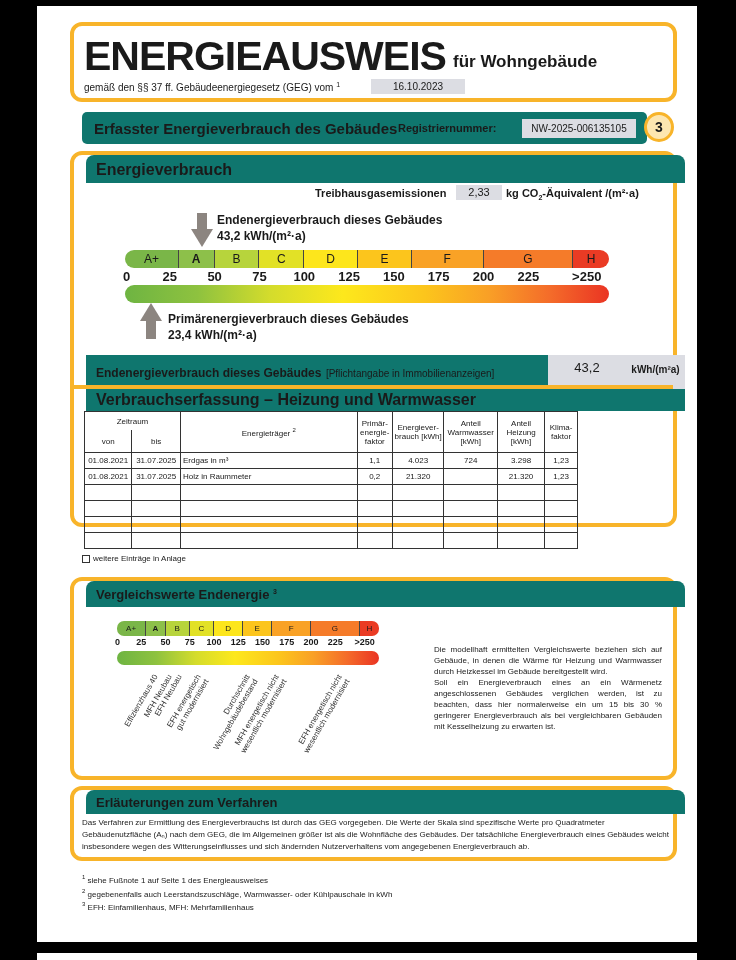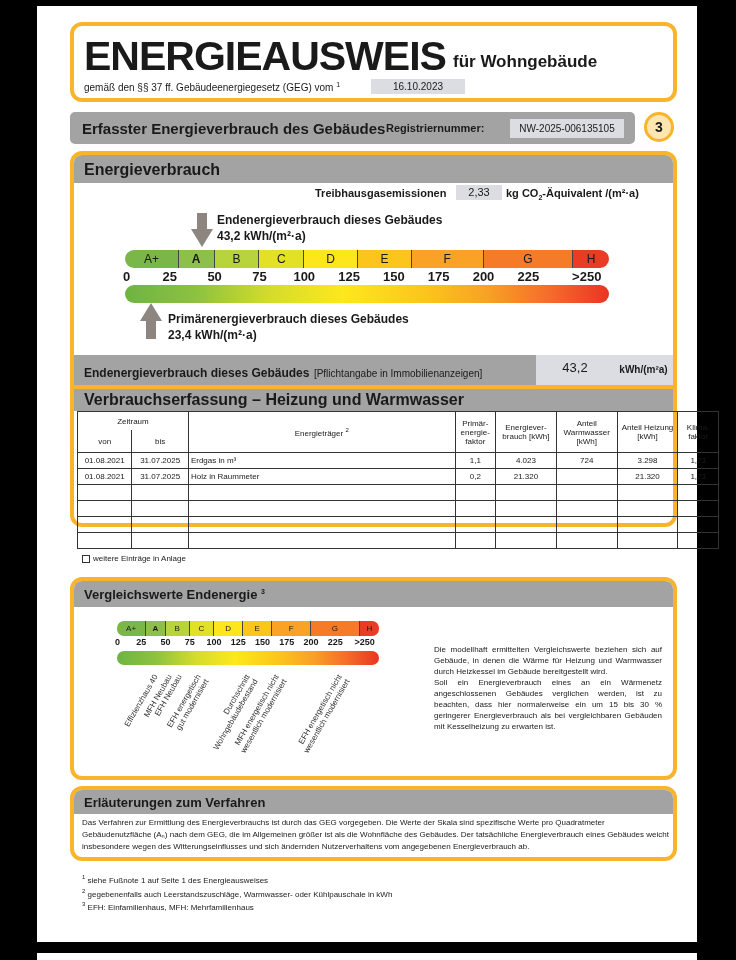--- a/index.html
+++ b/index.html
@@ -1,21 +1,21 @@
 <!DOCTYPE html>
 <html><head>
 <meta charset="utf-8">
 <style>
   html,body{margin:0;padding:0;}
   body{width:736px;height:960px;background:#000;position:relative;overflow:hidden;font-family:"Liberation Sans",sans-serif;color:#1a1a1a;}
   .page{position:absolute;left:37px;top:6px;width:660px;height:936px;background:#fff;}
   .page2{position:absolute;left:37px;top:953px;width:660px;height:10px;background:#fff;}
   .abs{position:absolute;}
   .obox{position:absolute;border:4px solid #f8b42a;border-radius:12px;background:#fff;box-sizing:border-box;}
-  .ybar{position:absolute;background:#a3a3a3;}
+  .ybar{position:absolute;background:#0f766e;margin-left:12px;}
   .gray{background:#dcdde3;}
   .hdr-title{font-weight:bold;font-size:41px;letter-spacing:-1px;line-height:1;}
   .h2{font-weight:bold;font-size:16px;}
   table.cons{border-collapse:collapse;position:absolute;font-size:8px;}
   table.cons td{border:1px solid #333;text-align:center;padding:0;height:15px;}
   table.cons tr.hd td{height:auto;}
   .scale-seg{position:absolute;top:0;height:100%;box-sizing:border-box;border-right:1px solid #444;text-align:center;font-size:12px;}
   .lbl{position:absolute;white-space:nowrap;font-size:8px;color:#333;transform-origin:0 0;}
 </style>
 </head>
@@ -103,21 +103,21 @@
       </div>
       <div class="abs gray" style="left:462px;top:0;width:78px;height:30px;text-align:center;line-height:26px;font-size:13px;">43,2</div>
       <div class="abs gray" style="left:540px;top:0;width:59px;height:40px;text-align:center;line-height:30px;font-size:10px;font-weight:bold;">kWh/(m²a)</div>
     </div>
     <div class="abs" style="left:0;top:230px;width:599px;height:4px;background:#f8b42a;"></div>
 
     <div class="ybar" style="left:0;top:234px;width:599px;height:22px;">
       <div class="abs h2" style="left:10px;top:2px;">Verbrauchserfassung – Heizung und Warmwasser</div>
     </div>
 
-    <table class="cons" style="left:3px;top:256px;width:642px;">
+    <table class="cons" style="left:10px;top:256px;width:494px;">
       <tbody>
           <tr class="hd">
         <td colspan="2" style="border-bottom:none;height:18px;">Zeitraum</td>
         <td rowspan="2" style="width:249px;"><span>Energieträger</span> <sup style="font-size:6px;">2</sup></td>
         <td rowspan="2" style="width:37px;">Primär-energie-faktor</td>
         <td rowspan="2" style="width:56px;">Energiever-brauch [kWh]</td>
         <td rowspan="2" style="width:56px;">Anteil Warmwasser [kWh]</td>
         <td rowspan="2" style="width:56px;">Anteil Heizung [kWh]</td>
         <td rowspan="2" style="width:37px;">Klima-faktor</td>
       </tr>

